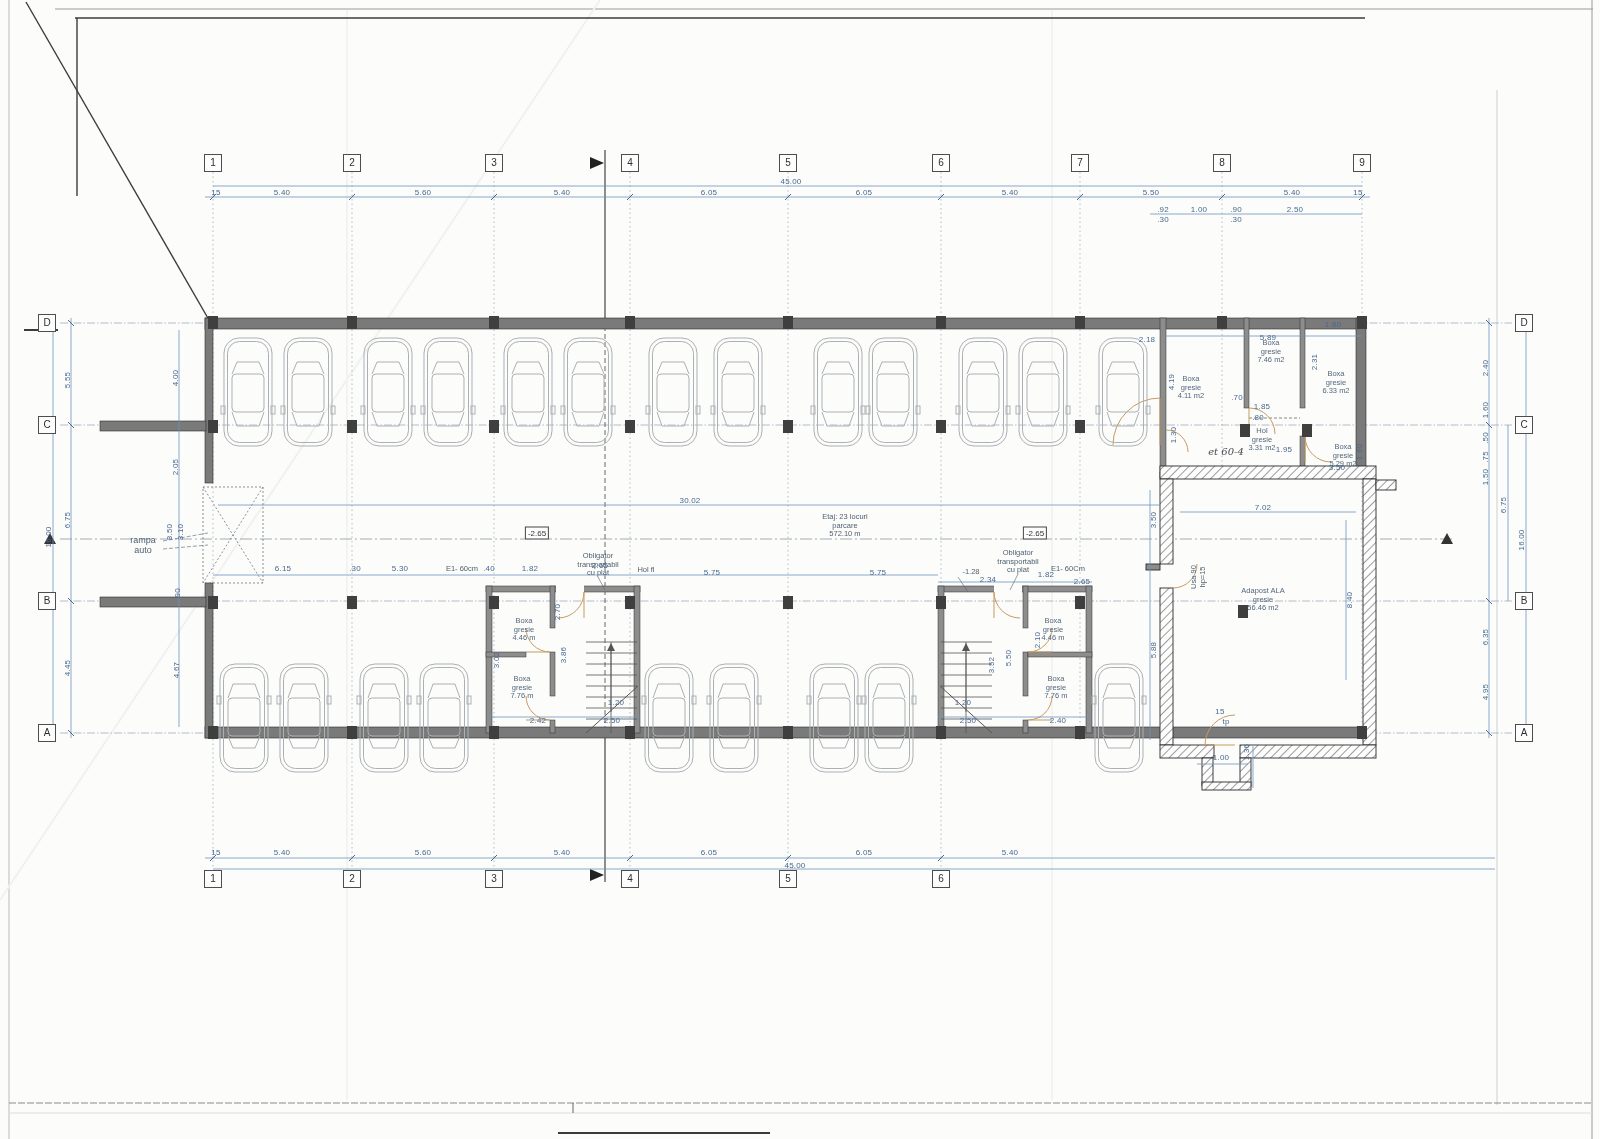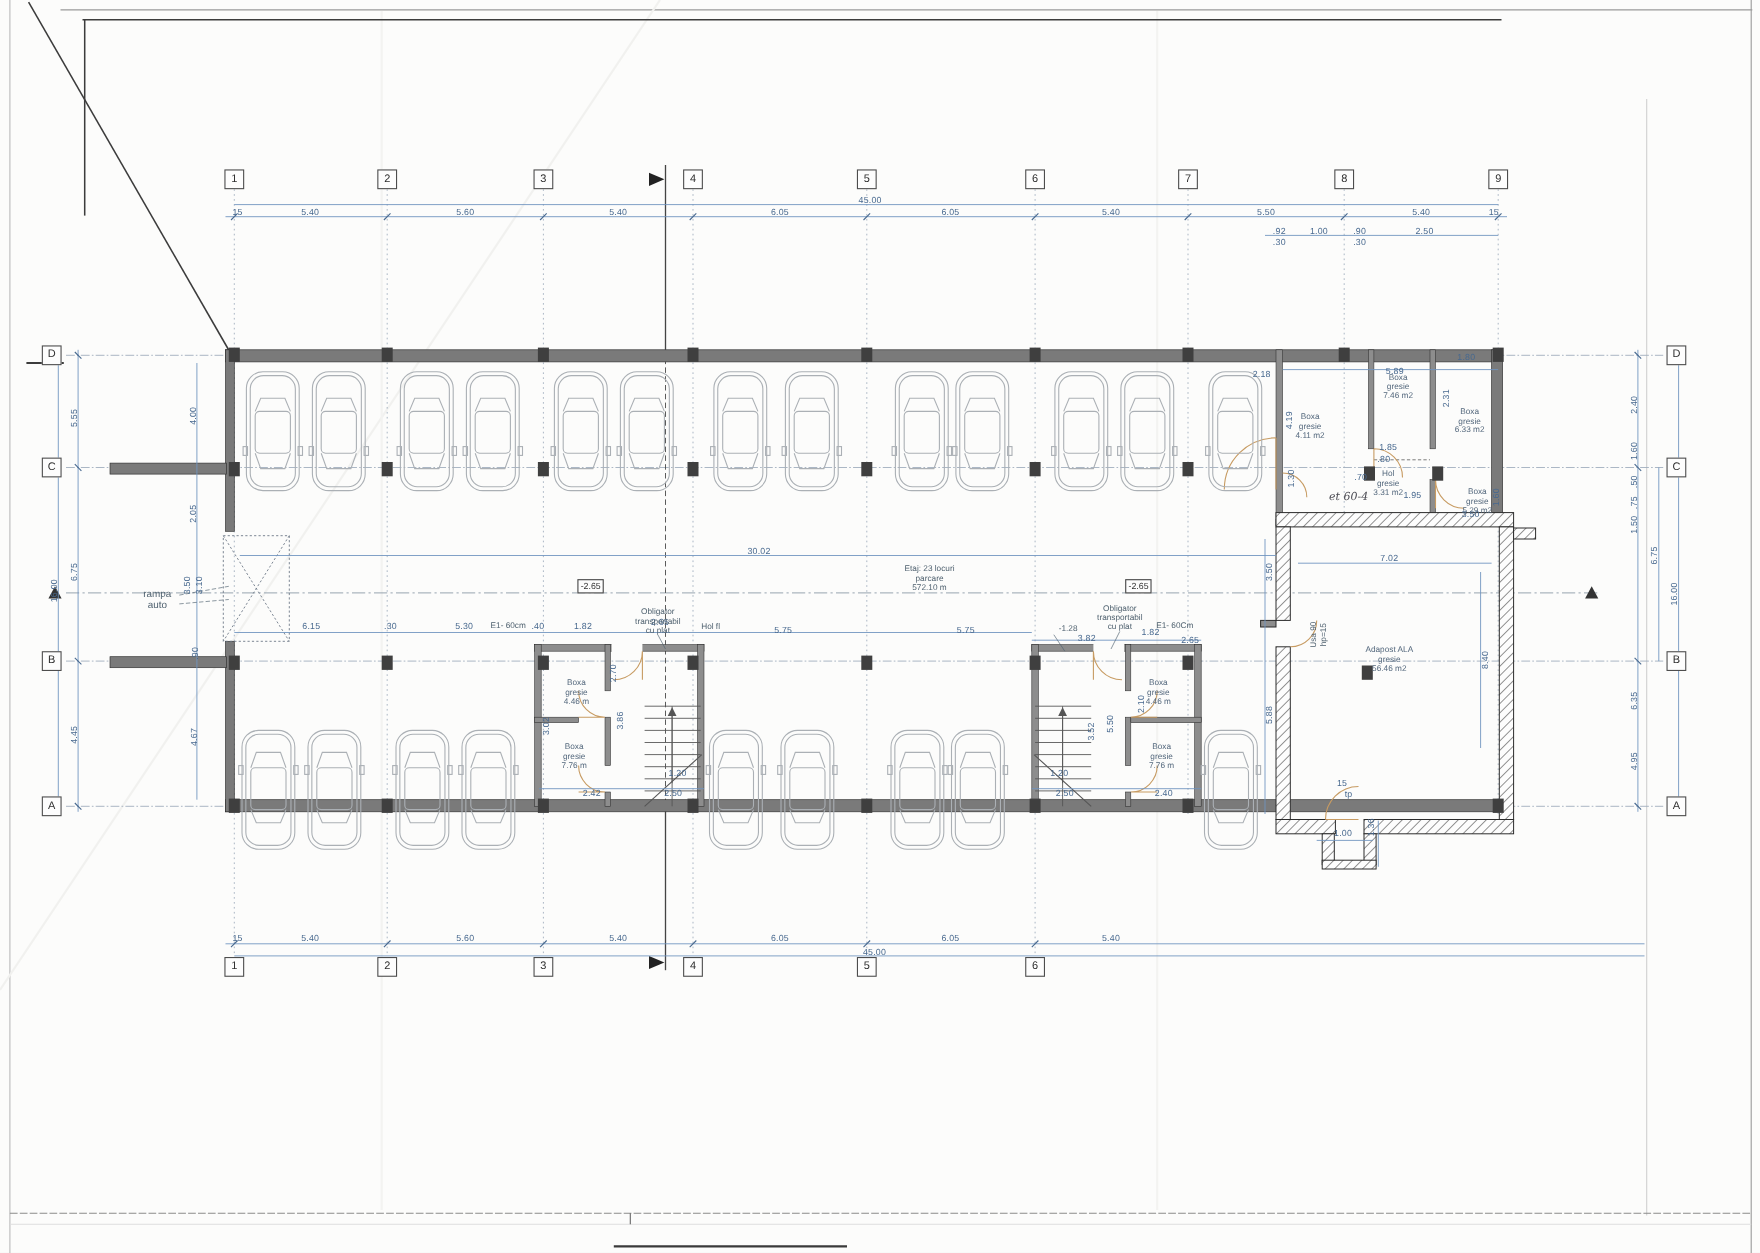--- a/index.html
+++ b/index.html
@@ -401,47 +401,47 @@
       <div class="pin dim" style="left: 1504px; top: 505px; transform: translate(-50%, -50%) rotate(-90deg);">6.75</div>
       <div class="pin dim" style="left: 1486px; top: 368px; transform: translate(-50%, -50%) rotate(-90deg);">2.40</div>
       <div class="pin dim" style="left: 1486px; top: 410px; transform: translate(-50%, -50%) rotate(-90deg);">1.60</div>
       <div class="pin dim" style="left: 1486px; top: 438px; transform: translate(-50%, -50%) rotate(-90deg);">.50</div>
       <div class="pin dim" style="left: 1486px; top: 457px; transform: translate(-50%, -50%) rotate(-90deg);">.75</div>
       <div class="pin dim" style="left: 1486px; top: 477px; transform: translate(-50%, -50%) rotate(-90deg);">1.50</div>
       <div class="pin dim" style="left: 1486px; top: 637px; transform: translate(-50%, -50%) rotate(-90deg);">6.35</div>
       <div class="pin dim" style="left: 1486px; top: 692px; transform: translate(-50%, -50%) rotate(-90deg);">4.95</div>
       <div class="pin dim" style="left: 283px; top: 569px;">6.15</div>
       <div class="pin dim" style="left: 355px; top: 569px;">.30</div>
-      <div class="pin dim" style="left: 422px; top: 569px;">5.30</div>
+      <div class="pin dim" style="left: 400px; top: 569px;">5.30</div>
       <div class="pin dim" style="left: 489px; top: 569px;">.40</div>
       <div class="pin dim" style="left: 530px; top: 569px;">1.82</div>
       <div class="pin dim" style="left: 600px; top: 566px;">2.65</div>
       <div class="pin dim" style="left: 712px; top: 573px;">5.75</div>
       <div class="pin dim" style="left: 878px; top: 573px;">5.75</div>
-      <div class="pin dim" style="left: 988px; top: 580px;">3.82</div>
+      <div class="pin dim" style="left: 988px; top: 580px;">2.34</div>
       <div class="pin dim" style="left: 1046px; top: 575px;">1.82</div>
       <div class="pin dim" style="left: 1082px; top: 582px;">2.65</div>
       <div class="pin dim" style="left: 538px; top: 721px;">2.42</div>
       <div class="pin dim" style="left: 612px; top: 721px;">2.50</div>
       <div class="pin dim" style="left: 616px; top: 703px;">1.20</div>
       <div class="pin dim" style="left: 497px; top: 660px; transform: translate(-50%, -50%) rotate(-90deg);">3.02</div>
       <div class="pin dim" style="left: 564px; top: 655px; transform: translate(-50%, -50%) rotate(-90deg);">3.86</div>
       <div class="pin dim" style="left: 558px; top: 612px; transform: translate(-50%, -50%) rotate(-90deg);">2.70</div>
       <div class="pin dim" style="left: 963px; top: 703px;">1.20</div>
       <div class="pin dim" style="left: 968px; top: 721px;">2.50</div>
       <div class="pin dim" style="left: 1058px; top: 721px;">2.40</div>
       <div class="pin dim" style="left: 1009px; top: 658px; transform: translate(-50%, -50%) rotate(-90deg);">5.50</div>
       <div class="pin dim" style="left: 992px; top: 665px; transform: translate(-50%, -50%) rotate(-90deg);">3.52</div>
       <div class="pin dim" style="left: 1038px; top: 640px; transform: translate(-50%, -50%) rotate(-90deg);">2.10</div>
       <div class="pin dim" style="left: 1147px; top: 340px;">2.18</div>
       <div class="pin dim" style="left: 1268px; top: 338px;">5.89</div>
       <div class="pin dim" style="left: 1333px; top: 325px;">1.80</div>
       <div class="pin dim" style="left: 1315px; top: 362px; transform: translate(-50%, -50%) rotate(-90deg);">2.31</div>
       <div class="pin dim" style="left: 1172px; top: 382px; transform: translate(-50%, -50%) rotate(-90deg);">4.19</div>
-      <div class="pin dim" style="left: 1237px; top: 398px; margin-top: 36px;">.70</div>
+      <div class="pin dim" style="left: 1237px; top: 398px;">.70</div>
       <div class="pin dim" style="left: 1258px; top: 418px;">.80</div>
       <div class="pin dim" style="left: 1262px; top: 407px;">1.85</div>
       <div class="pin dim" style="left: 1284px; top: 450px;">1.95</div>
       <div class="pin dim" style="left: 1337px; top: 468px;">3.50</div>
       <div class="pin dim" style="left: 1360px; top: 452px; transform: translate(-50%, -50%) rotate(-90deg);">1.60</div>
       <div class="pin dim" style="left: 1174px; top: 435px; transform: translate(-50%, -50%) rotate(-90deg);">1.30</div>
       <div class="pin dim" style="left: 690px; top: 501px;">30.02</div>
       <div class="pin dim" style="left: 1263px; top: 508px; text-align: right;">7.02</div>
       <div class="pin dim" style="left: 1350px; top: 600px; transform: translate(-50%, -50%) rotate(-90deg);">8.40</div>
       <div class="pin dim" style="left: 1154px; top: 520px; transform: translate(-50%, -50%) rotate(-90deg);">3.50</div>

